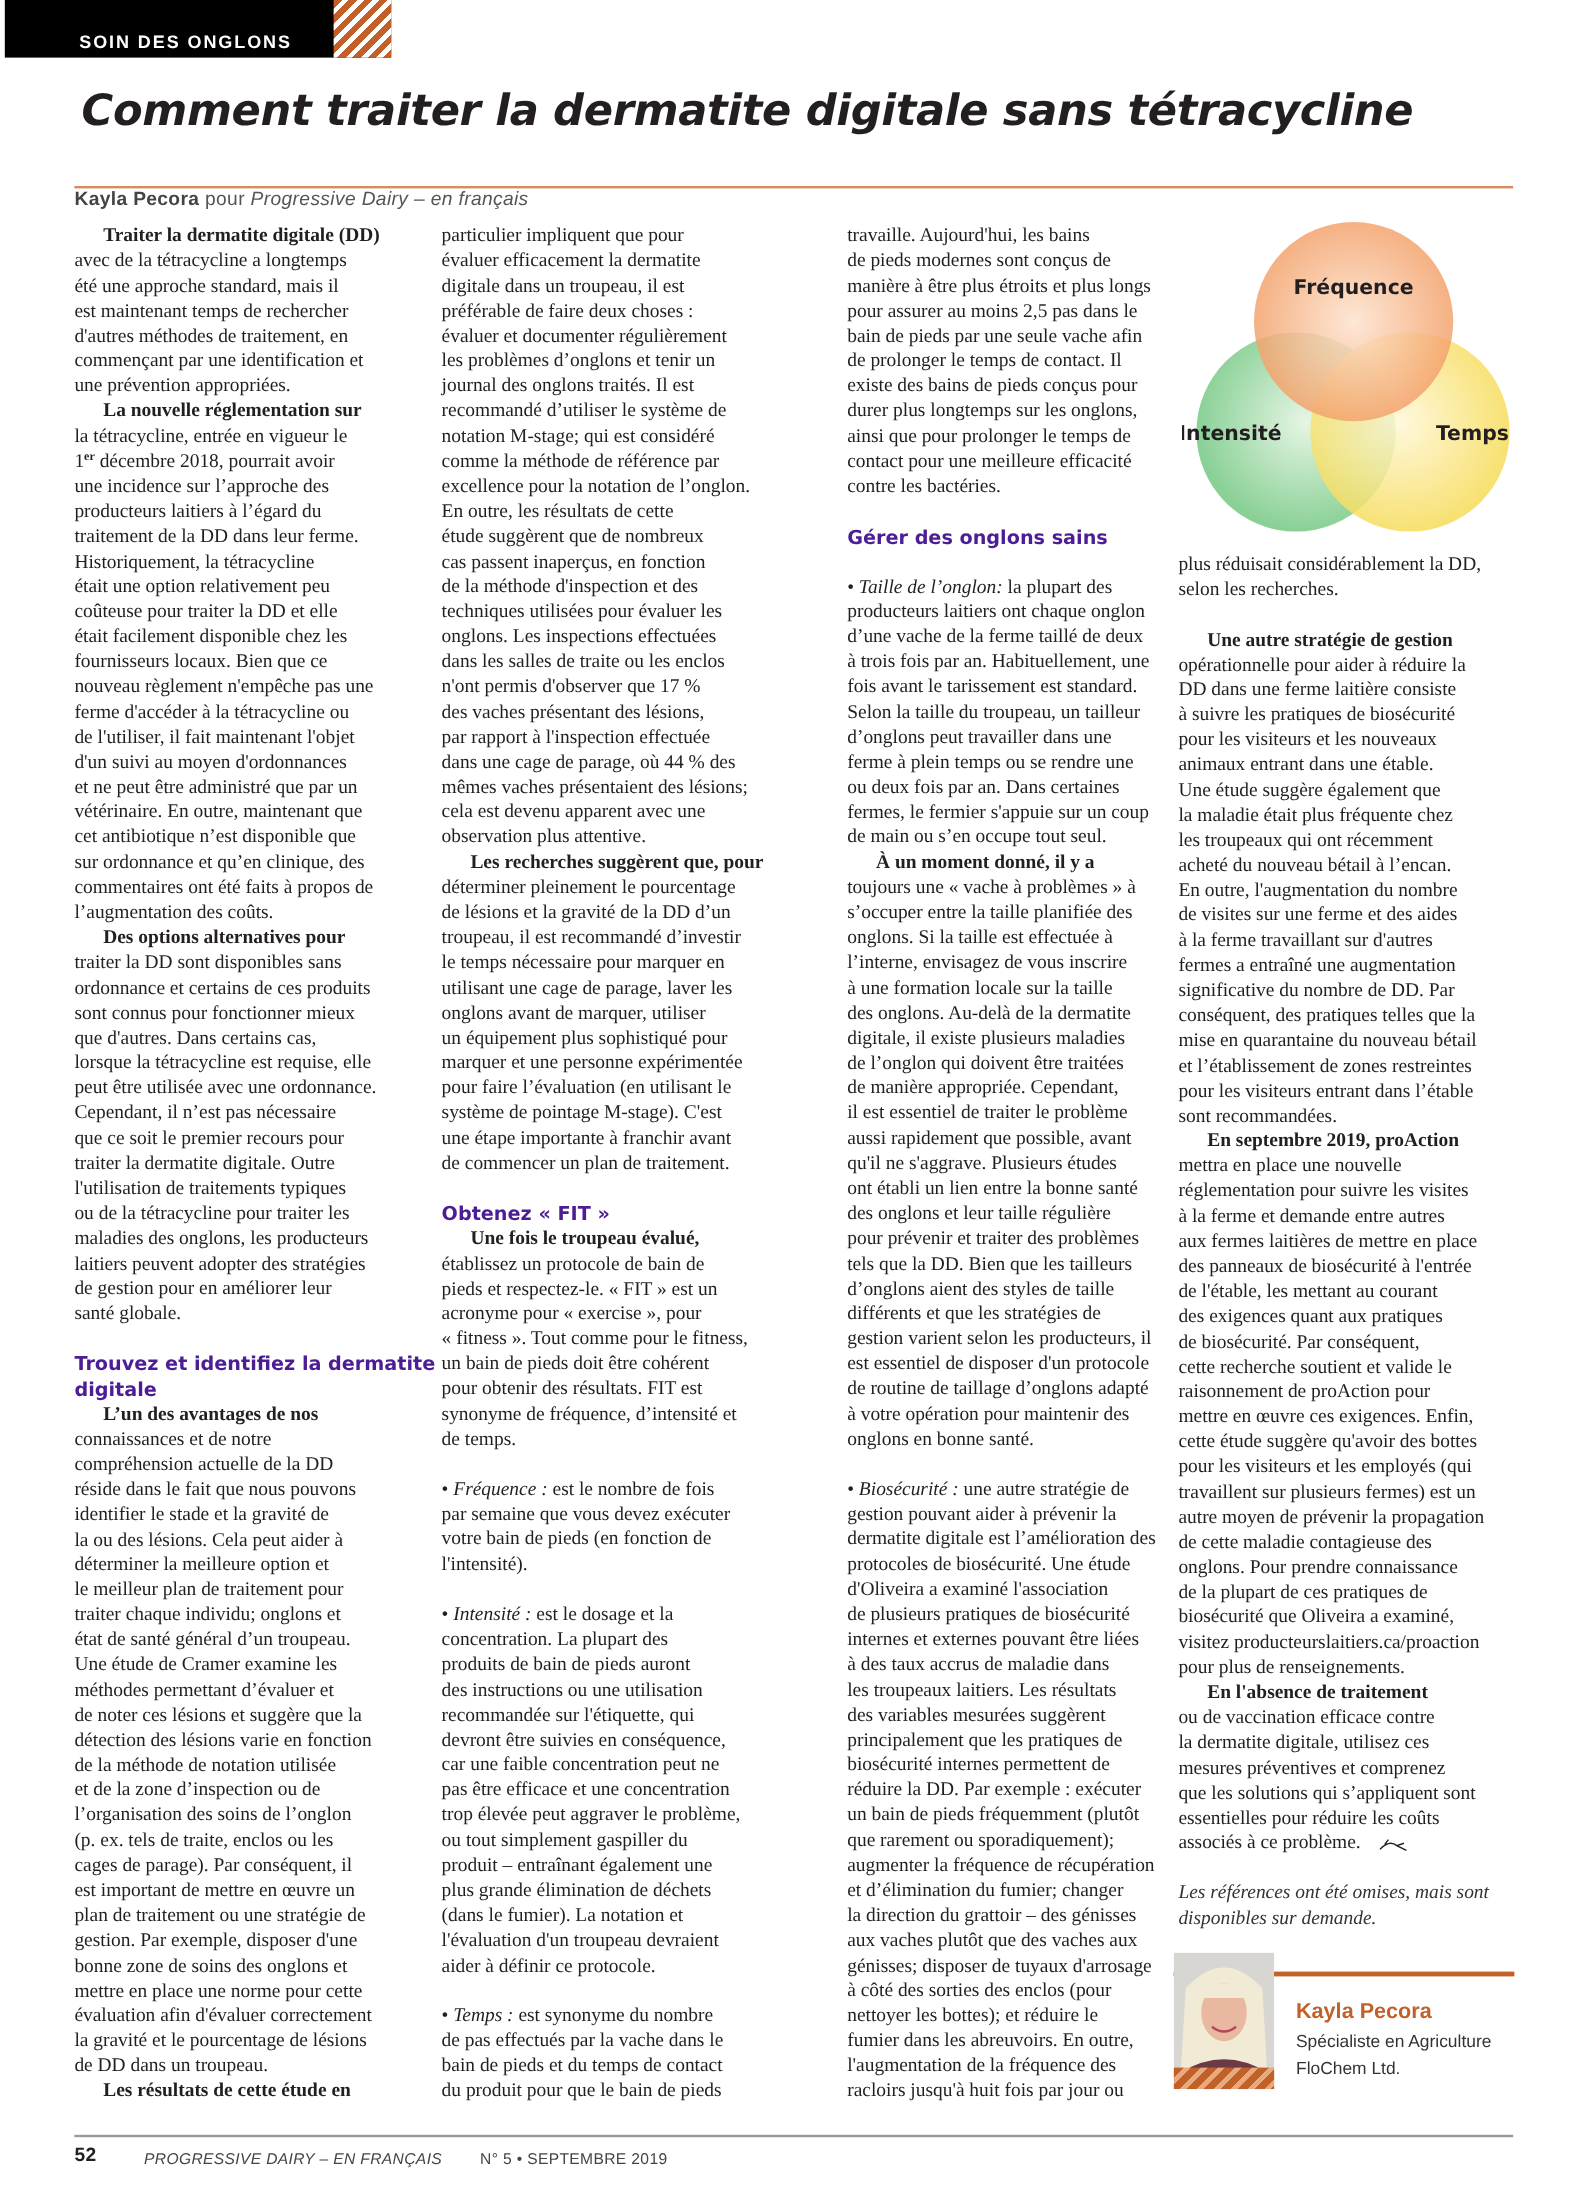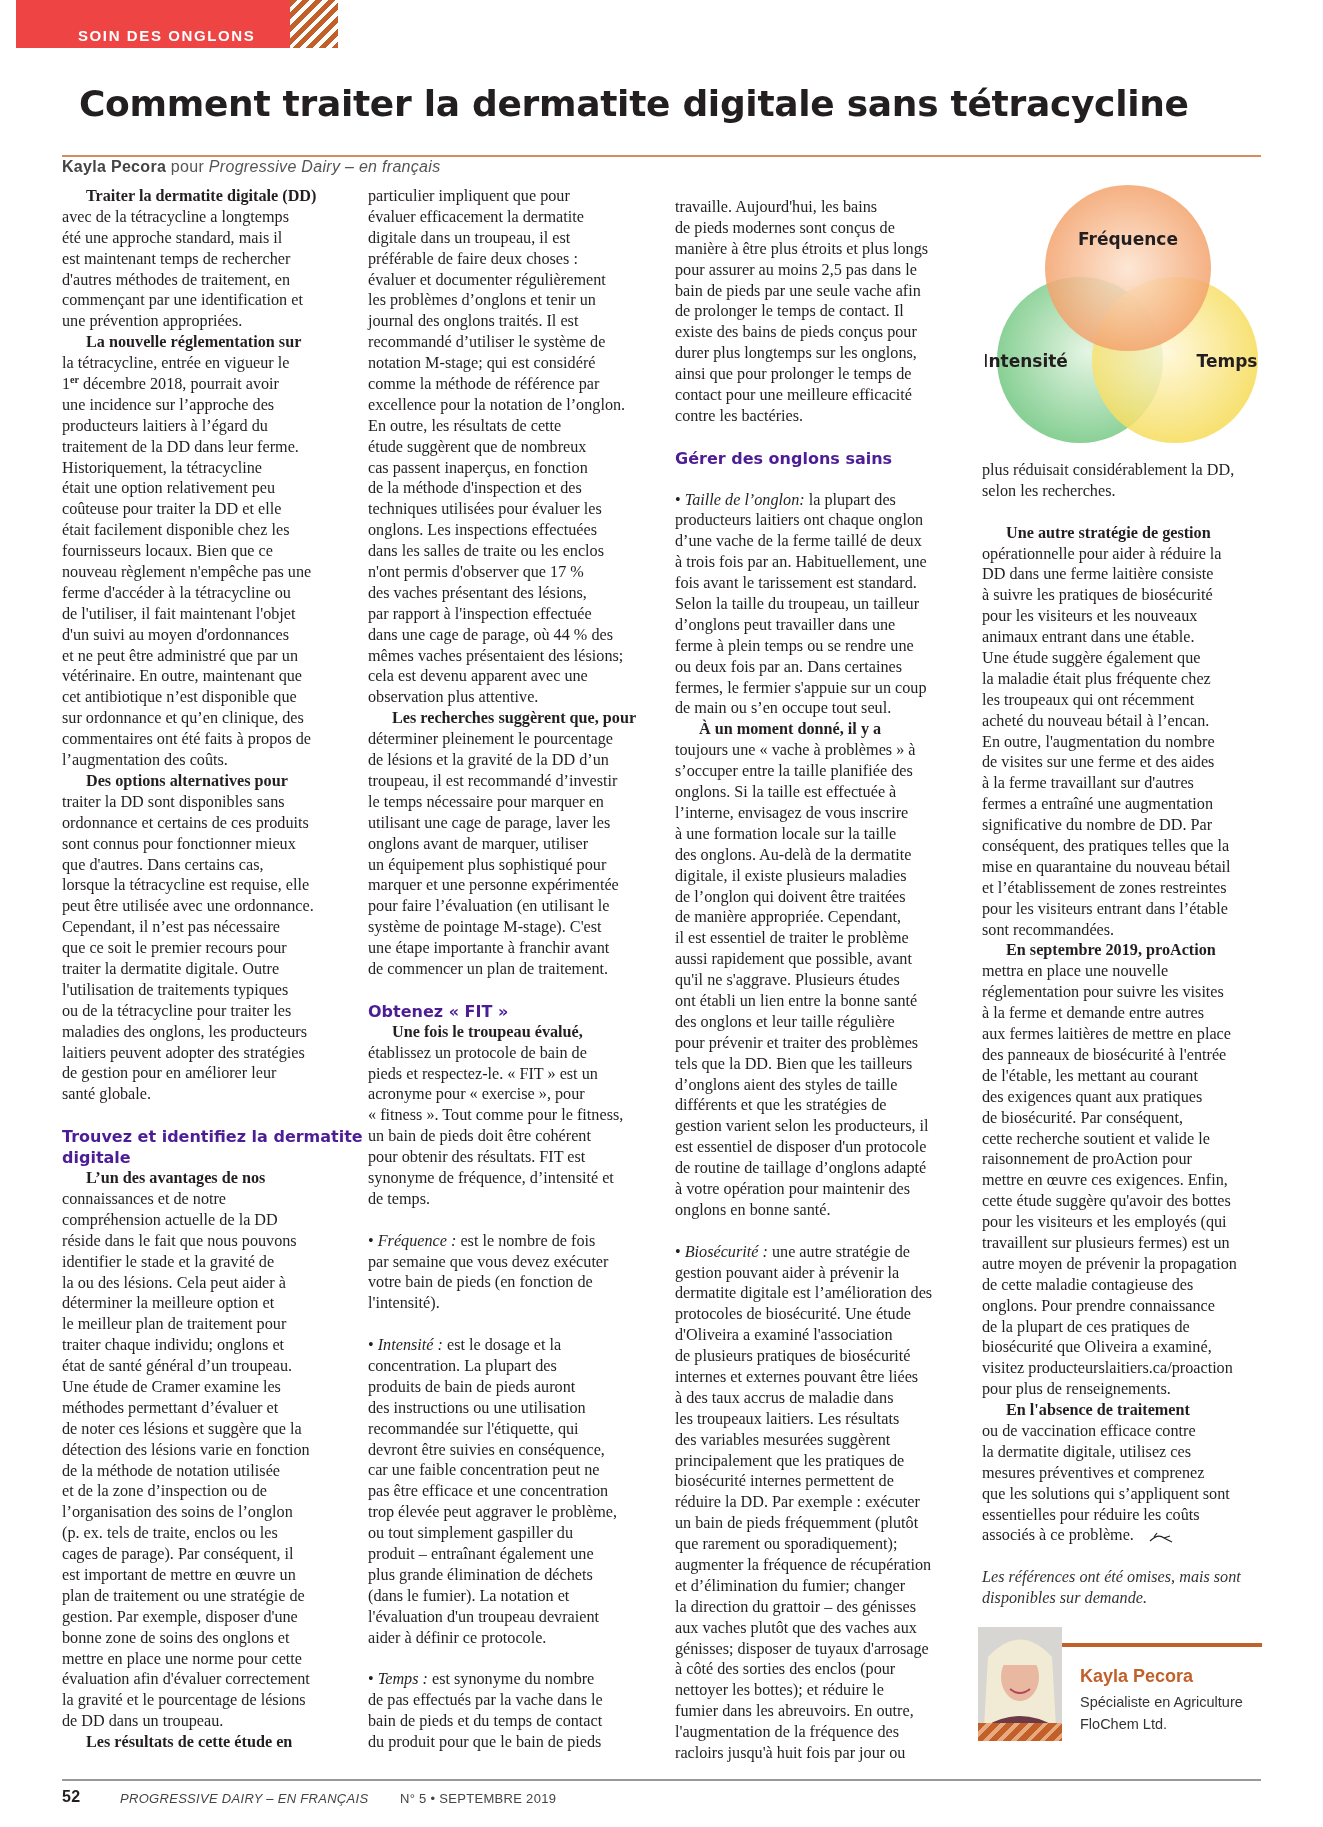--- a/index.html
+++ b/index.html
@@ -1,17 +1,17 @@
 <!DOCTYPE html>
 <html><head>
 <meta charset="utf-8">
 <style>
   html,body{margin:0;padding:0;background:#fff;}
   body{width:1323px;height:1827px;position:relative;overflow:hidden;font-family:"Liberation Serif","DejaVu Serif",serif;color:#231f20;}
-  .section-tab{position:absolute;left:16px;top:0;width:322px;height:48px;background:#ef4444;}
+  .section-tab{position:absolute;left:4px;top:0;width:322px;height:48px;background:#000000;}
   .section-tab .label{position:absolute;left:62px;top:27px;font-family:"Liberation Sans","DejaVu Sans",sans-serif;font-weight:bold;font-size:15px;letter-spacing:1.6px;color:#fff;}
   .section-tab .stripes{position:absolute;right:0;top:0;width:48px;height:48px;background:repeating-linear-gradient(135deg,#c2602a 0 5px,#fff 5px 9px);}
   .title{position:absolute;left:62px;top:66px;font-family:"DejaVu Sans","Liberation Sans",sans-serif;font-weight:bold;font-size:36px;letter-spacing:-0.3px;color:#231f20;white-space:nowrap;}
   .byline{position:absolute;left:62px;top:122px;font-family:"Liberation Sans","DejaVu Sans",sans-serif;font-size:16px;color:#555;letter-spacing:0.3px;margin-top:36px;}
   .byline b{color:#444;}
   .byline i{font-style:italic;}
   .rule-top{position:absolute;left:62px;top:155px;width:1199px;height:2px;background:#d98a5e;}
   .col{position:absolute;top:186px;width:290px;font-size:16.2px;line-height:20.9px;white-space:nowrap;}
   .col .ln{display:block;height:20.9px;}
   .col .ind{padding-left:24px;font-weight:bold;}
@@ -34,21 +34,21 @@
   .endmark{display:inline-block;margin-left:14px;vertical-align:middle;}
 </style>
 </head>
 <body>
 
 <div class="section-tab">
   <span class="label">SOIN DES ONGLONS</span>
   <span class="stripes"></span>
 </div>
 
-<h1 class="title" style="margin:17px;">Comment traiter la dermatite digitale sans tétracycline</h1>
+<h1 class="title" style="margin:6px;font-style:italic;">Comment traiter la dermatite digitale sans tétracycline</h1>
 
 <div class="byline">
   <b>Kayla Pecora</b>
   <span>pour</span>
   <i>Progressive Dairy – en français</i>
 </div>
 <div class="rule-top"></div>
 
 <div class="col" id="col0" style="left:62px;">
     <span class="ln ind">Traiter la dermatite digitale (DD)</span>
@@ -197,21 +197,21 @@
     <span class="ln">plus grande élimination de déchets</span>
     <span class="ln">(dans le fumier). La notation et</span>
     <span class="ln">l'évaluation d'un troupeau devraient</span>
     <span class="ln">aider à définir ce protocole.</span>
     <span class="gap"></span>
     <span class="ln"><span>• </span><i>Temps :</i><span> est synonyme du nombre</span></span>
     <span class="ln">de pas effectués par la vache dans le</span>
     <span class="ln">bain de pieds et du temps de contact</span>
     <span class="ln">du produit pour que le bain de pieds</span>
   </div>
-<div class="col" id="col2" style="left:675px;margin-top:11px;">
+<div class="col" id="col2" style="left:706px;">
     <span class="ln">travaille. Aujourd'hui, les bains</span>
     <span class="ln">de pieds modernes sont conçus de</span>
     <span class="ln">manière à être plus étroits et plus longs</span>
     <span class="ln">pour assurer au moins 2,5 pas dans le</span>
     <span class="ln">bain de pieds par une seule vache afin</span>
     <span class="ln">de prolonger le temps de contact. Il</span>
     <span class="ln">existe des bains de pieds conçus pour</span>
     <span class="ln">durer plus longtemps sur les onglons,</span>
     <span class="ln">ainsi que pour prolonger le temps de</span>
     <span class="ln">contact pour une meilleure efficacité</span>

